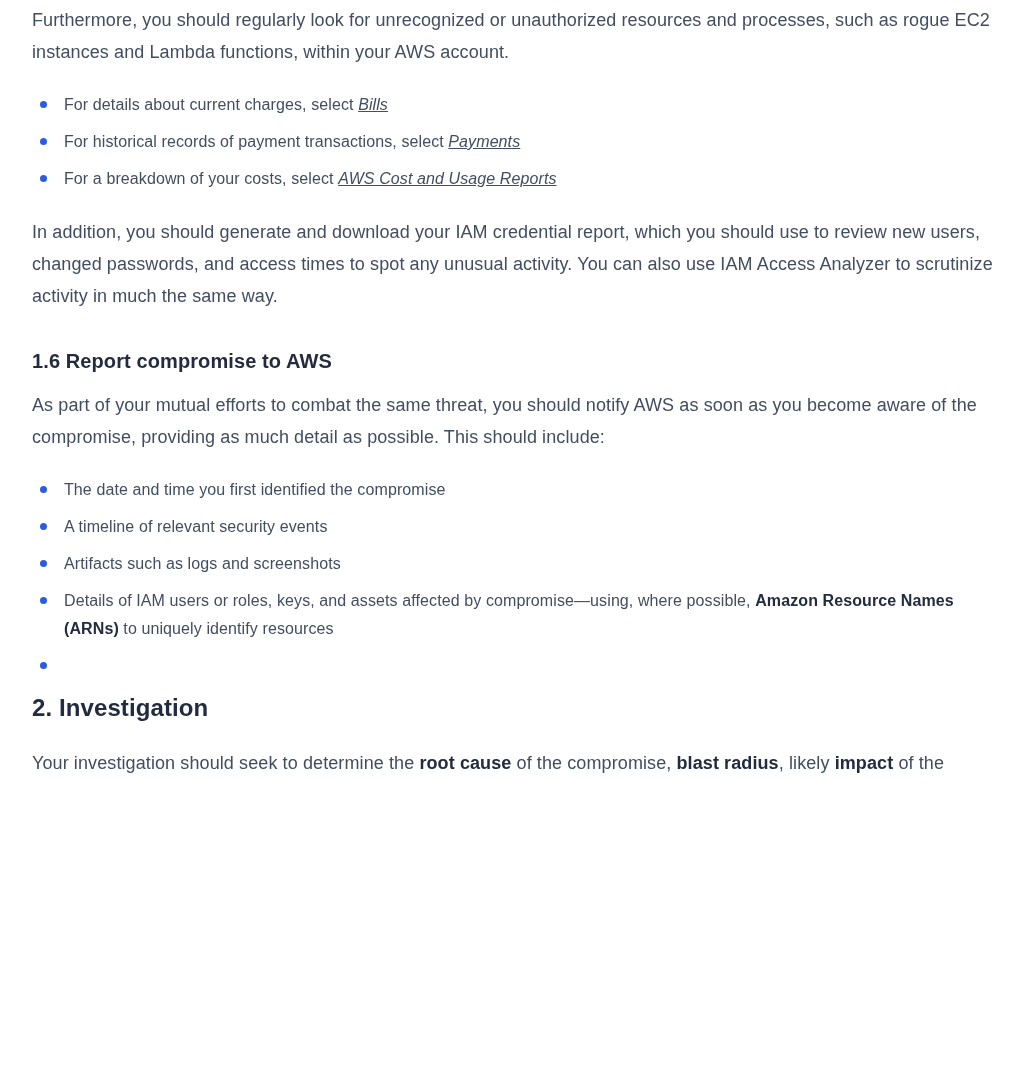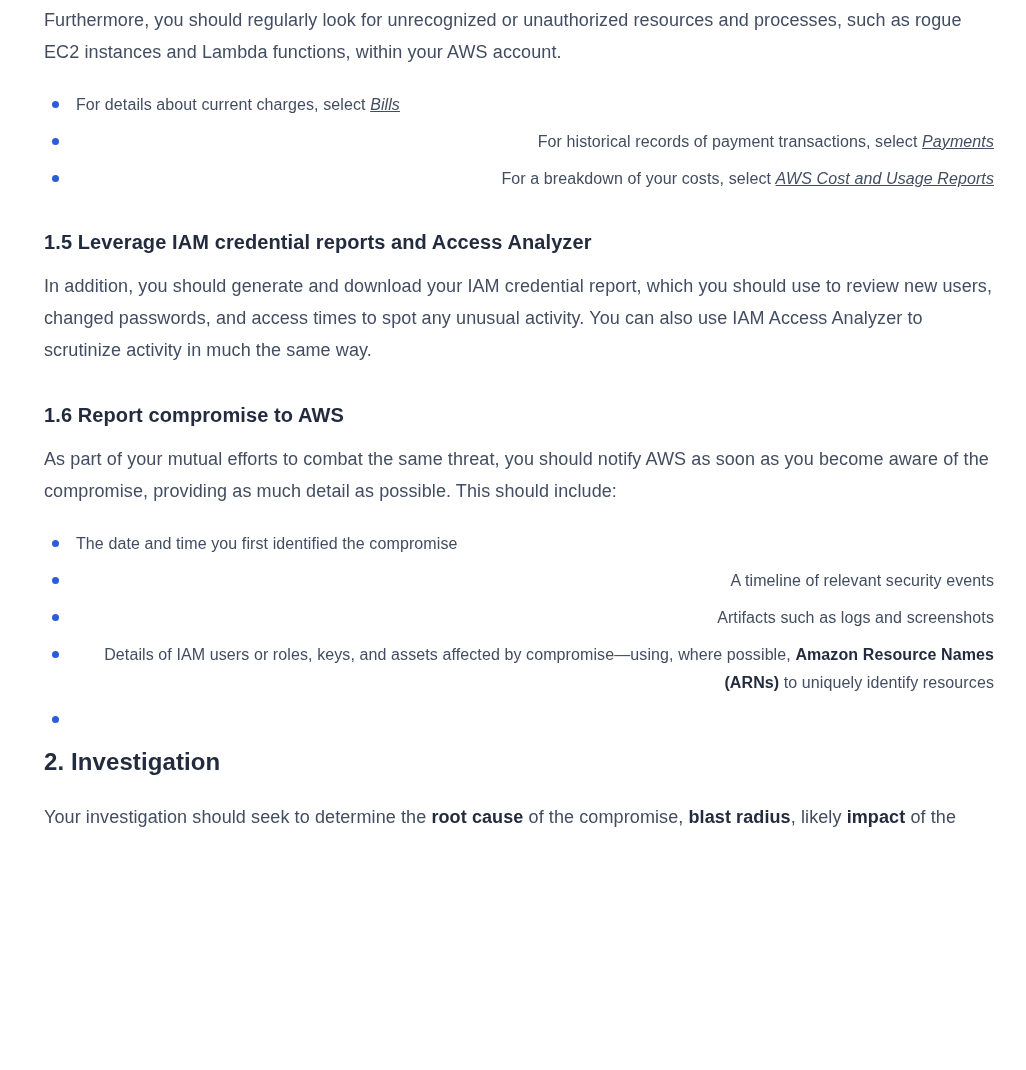--- a/index.html
+++ b/index.html
@@ -16,21 +16,21 @@
     background: var(--background);
   }
   body {
     width: 1026px;
     height: 1070px;
     overflow: hidden;
     font-family: "Liberation Sans", sans-serif;
     color: var(--body-text);
   }
   main {
-    padding: 4px 32px 0 44px;
+    padding: 4px 32px 0 32px;
   }
   p.body {
     margin: 0 0 22px 0;
     font-size: 18px;
     line-height: 32px;
     font-weight: 400;
     color: var(--body-text);
     letter-spacing: 0.1px;
   }
   h3.section-heading {
@@ -57,21 +57,20 @@
   ul.bullet-list li {
     position: relative;
     padding-left: 32px;
     font-size: 16px;
     line-height: 28px;
     color: var(--body-text);
     letter-spacing: 0.1px;
   }
   ul.bullet-list li + li {
     margin-top: 9px;
-    text-align: right;
   }
   ul.bullet-list li .dot {
     position: absolute;
     left: 8px;
     top: 10px;
     width: 7px;
     height: 7px;
     border-radius: 50%;
     background: var(--bullet);
   }
@@ -96,21 +95,20 @@
     <li>
       <span class="dot"></span>
       <span>For historical records of payment transactions, select </span><em>Payments</em>
     </li>
     <li>
       <span class="dot"></span>
       <span>For a breakdown of your costs, select </span><em>AWS Cost and Usage Reports</em>
     </li>
   </ul>
 
-  <h3 class="section-heading">1.5 Leverage IAM credential reports and Access Analyzer</h3>
 
   <p class="body">In addition, you should generate and download your IAM credential report, which you should use to review new users, changed passwords, and access times to spot any unusual activity. You can also use IAM Access Analyzer to scrutinize activity in much the same way.</p>
 
   <h3 class="section-heading">1.6 Report compromise to AWS</h3>
 
   <p class="body">As part of your mutual efforts to combat the same threat, you should notify AWS as soon as you become aware of the compromise, providing as much detail as possible. This should include:</p>
 
   <ul class="bullet-list">
     <li>
       <span class="dot"></span>

